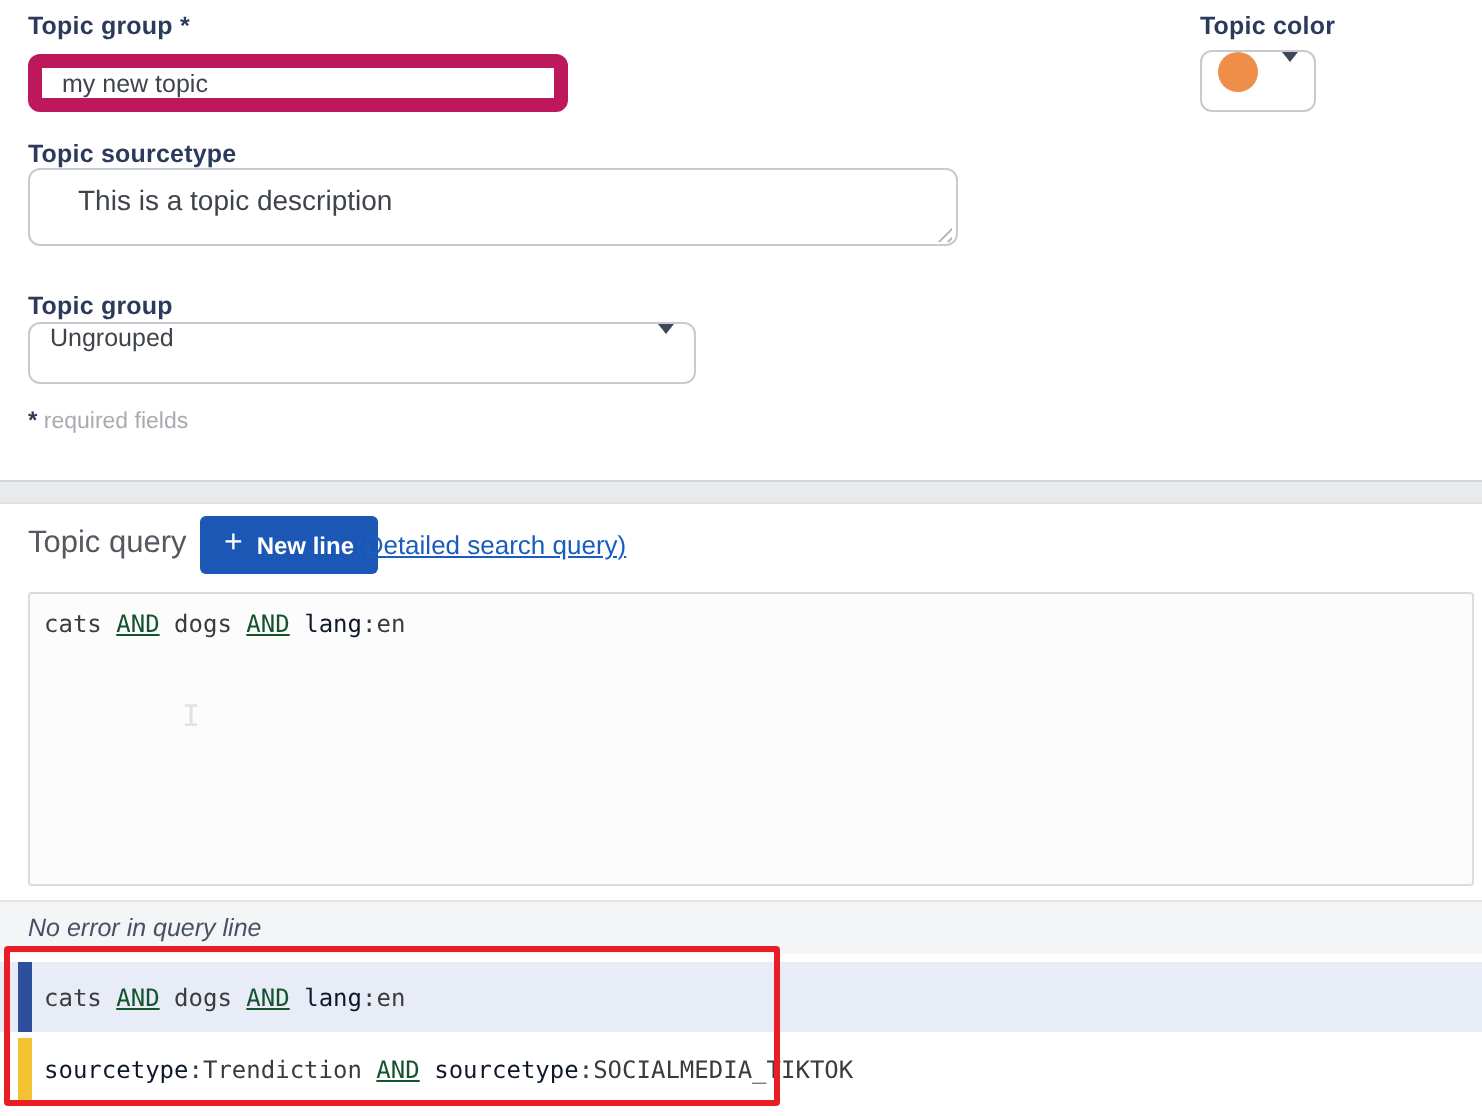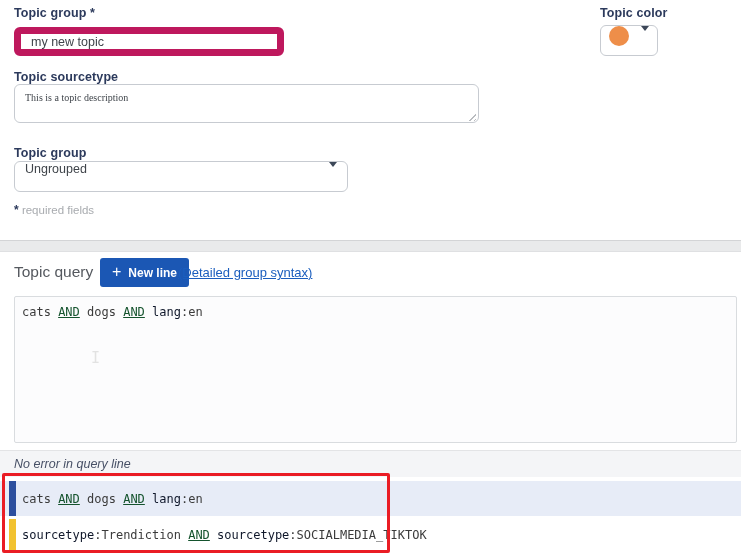--- a/index.html
+++ b/index.html
@@ -11,22 +11,22 @@
     position:absolute;font-size:12.5px;font-weight:bold;color:#2c3a5c;letter-spacing:.1px;
   }
   .req-star{color:#2c3a5c;font-weight:bold;}
   .text-input{
     position:absolute;box-sizing:border-box;border:7px solid #be185d;border-radius:6px;
     background:#fff;font-family:"Liberation Sans",sans-serif;font-size:12.5px;color:#3f444a;
     padding:0 10px;outline:none;
   }
   .textarea{
     position:absolute;box-sizing:border-box;border:1px solid #c7cbd1;border-radius:6px;
-    background:#fff;font-family:Liberation Serif, serif;font-size:10px;color:#3f444a;
-    padding:7px 10px;resize:none;outline:none;overflow:hidden;
+    background:#fff;font-family:Liberation Sans, sans-serif;font-size:14px;color:#3f444a;
+    padding:7px 24px;resize:none;outline:none;overflow:hidden;
   }
   .resize-grip{
     position:absolute;width:10px;height:10px;
     background:
       linear-gradient(315deg,transparent 1px,#b9bcc0 1px,#b9bcc0 2px,transparent 2px,transparent 4px,#b9bcc0 4px,#b9bcc0 5px,transparent 5px);
   }
   .select-box{
     position:absolute;box-sizing:border-box;border:1px solid #c7cbd1;border-radius:6px;
     background:#fff;font-size:12.5px;color:#3f444a;display:flex;align-items:flex-start;
     padding:0 10px;cursor:pointer;
@@ -116,21 +116,21 @@
     <span>required fields</span>
   </div>
 
   <div class="divider" style="top:240px;"></div>
 
   <div class="section-title" style="left:14px;top:263px;">Topic query</div>
   <button class="btn-primary" style="left:100px;top:258px;height:29px;">
     <span class="btn-plus">+</span>
     <span>New line</span>
   </button>
-  <a class="link" style="left:178px;top:265px;">(Detailed group syntax)</a>
+  <a class="link" style="left:178px;top:265px;">(Detailed search query)</a>
 
   <div class="editor" style="left:14px;top:296px;width:723px;height:147px;">
     <div class="code-line"><span class="tok-text">cats </span><span class="tok-keyword">AND</span><span class="tok-text"> dogs </span><span class="tok-keyword">AND</span><span class="tok-text"> </span><span class="tok-field">lang</span><span class="tok-text">:en</span></div>
     <span class="ibeam" style="left:76px;top:52px;">I</span>
   </div>
 
   <div class="status-bar" style="top:450px;height:26px;">
     <span class="status-text">No error in query line</span>
   </div>
 

